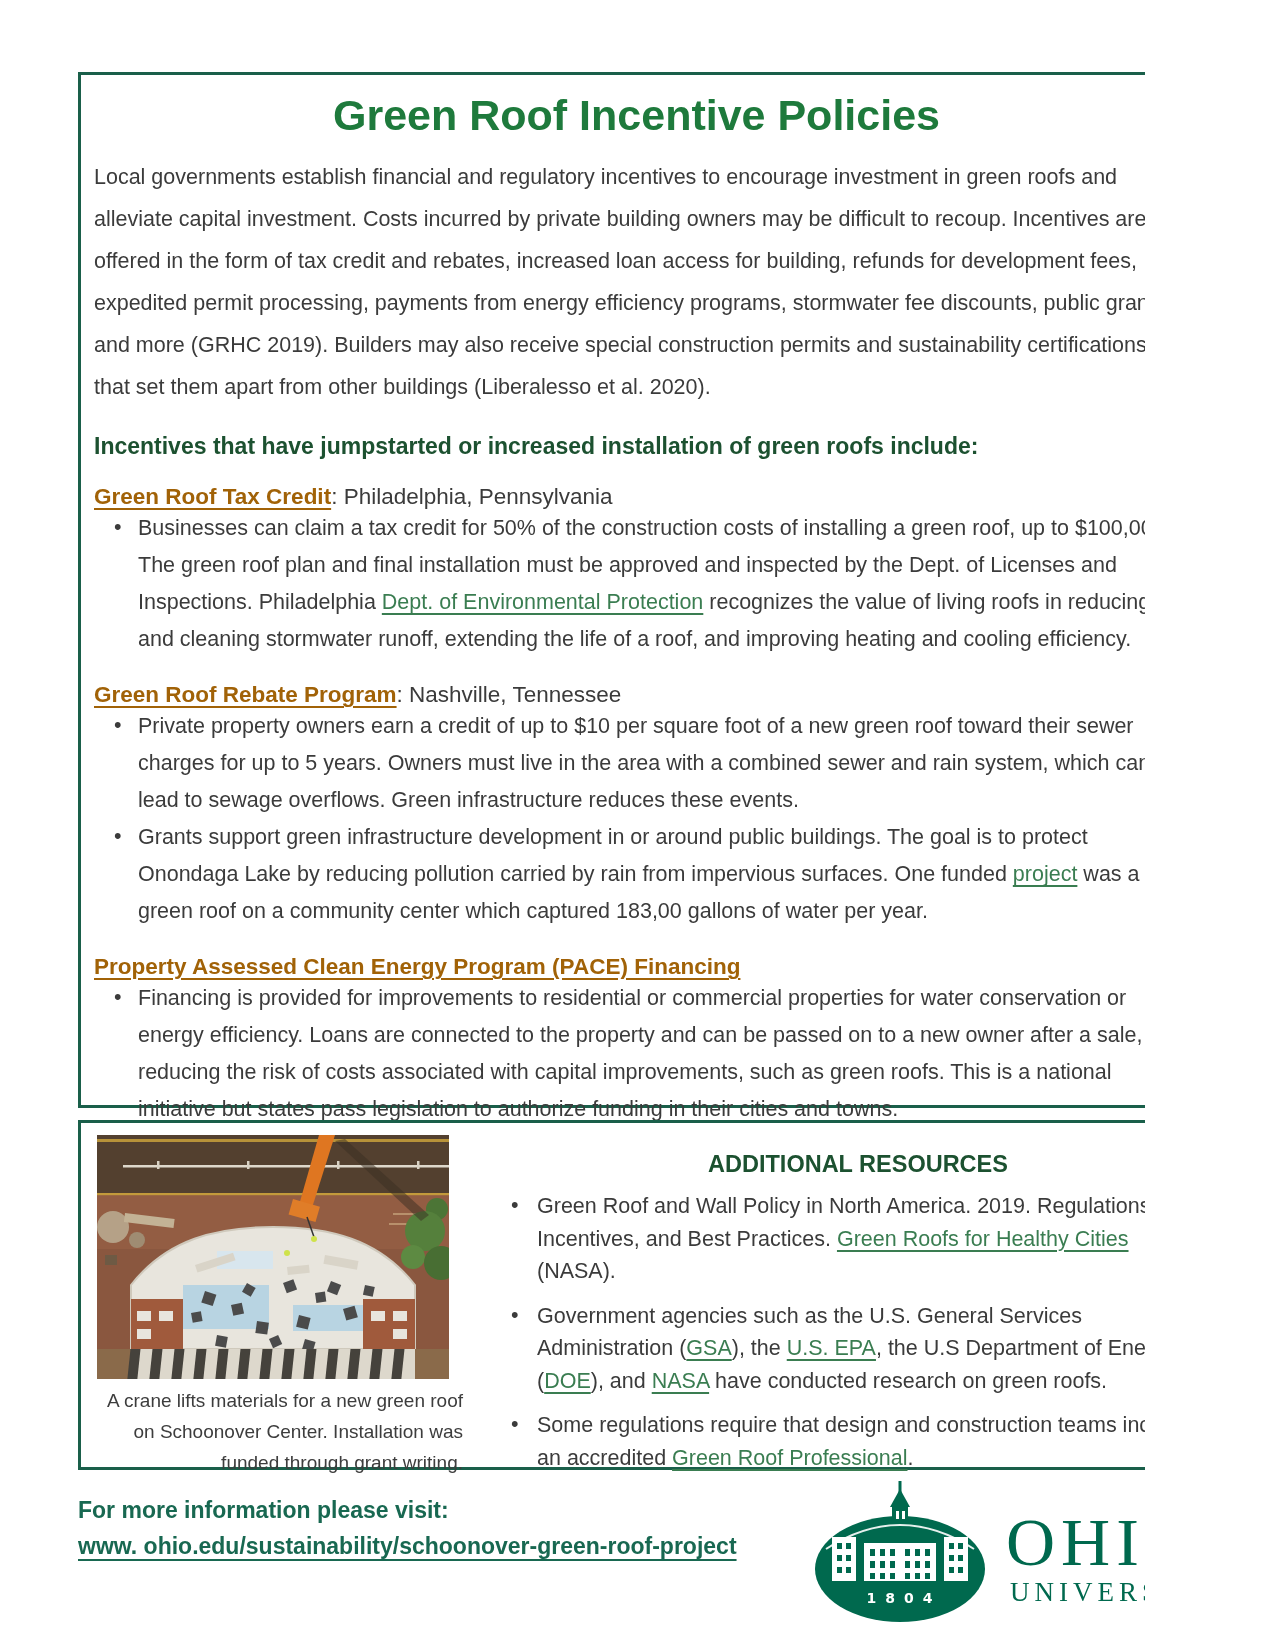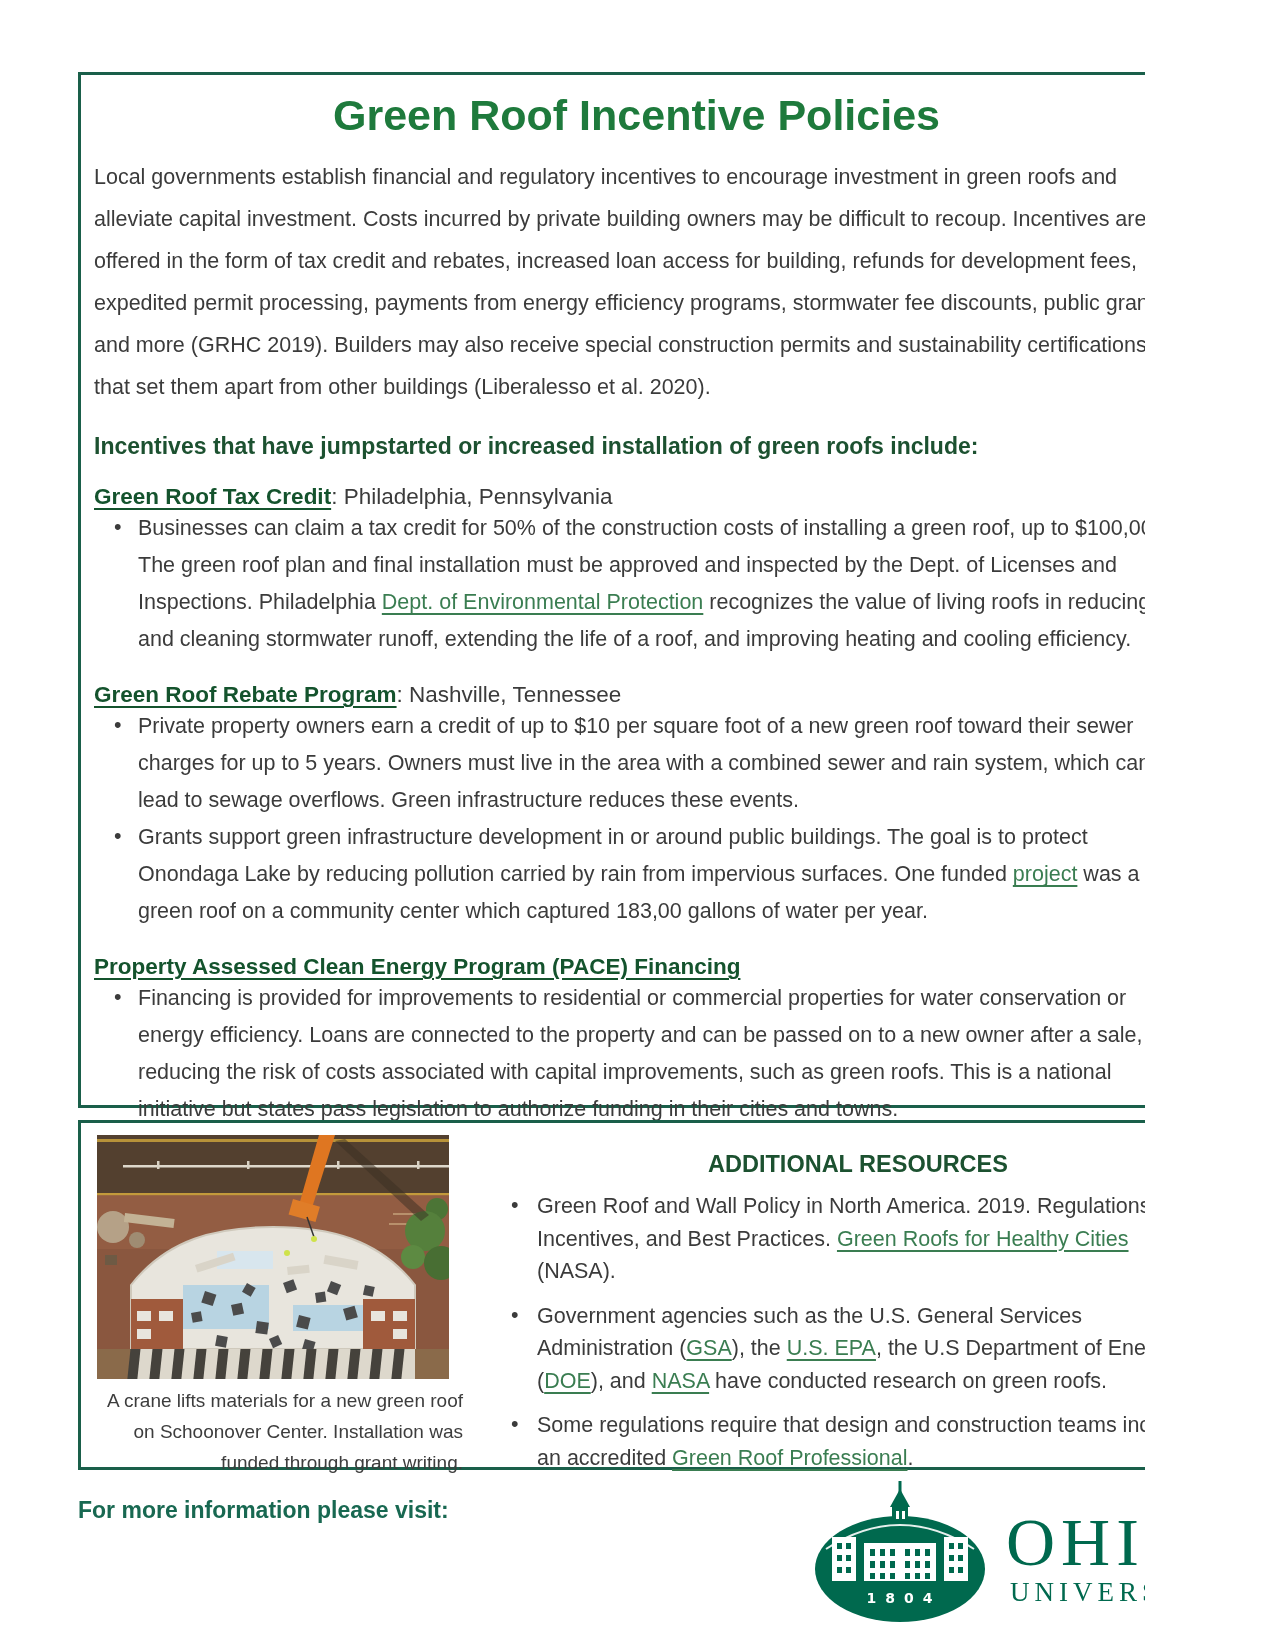--- a/index.html
+++ b/index.html
@@ -16,21 +16,21 @@
 
   h1.title {
     margin:12px 0 10px; text-align:center; color:#1e7a3c;
     font-size:43px; font-weight:bold;
   }
   p.intro { margin:16px 0 0; font-size:21.5px; line-height:42px; }
   h2.sub { margin:25px 0 0; color:#1c5130; font-size:23px; font-weight:bold; }
 
   .section h3 { margin:24px 0 0; font-size:22.5px; font-weight:bold; color:#3b3b3b; }
   .hlink {
-    color:#14532d; font-weight:bold; cursor:pointer;
+    color:#a16207; font-weight:bold; cursor:pointer;
     text-decoration:underline; text-decoration-thickness:2px; text-underline-offset:4px;
   }
   .loc { font-weight:normal; }
 
   .bullet {
     position:relative; padding-left:44px;
     font-size:21.5px; line-height:37px;
   }
   .bullet::before { content:"\2022"; position:absolute; left:20px; top:-1px; color:#3b3b3b; }
 
@@ -201,20 +201,21 @@
       <div class="bullet"><span>Green Roof and Wall Policy in North America. 2019. Regulations, Incentives, and Best Practices. </span><a class="ilink">Green Roofs for Healthy Cities</a><span> (NASA).</span></div>
 
       <div class="bullet"><span>Government agencies such as the U.S. General Services Administration (</span><a class="ilink">GSA</a><span>), the </span><a class="ilink">U.S. EPA</a><span>, the U.S Department of Energy (</span><a class="ilink">DOE</a><span>), and </span><a class="ilink">NASA</a><span> have conducted research on green roofs.</span></div>
 
       <div class="bullet"><span>Some regulations require that design and construction teams include an accredited </span><a class="ilink">Green Roof Professional</a><span>.</span></div>
     </div>
   </div>
 
   <div class="footer-left">
     <div class="footer-label">For more information please visit:</div>
+    <a class="footer-url">www. ohio.edu/sustainability/schoonover-green-roof-project</a>
   </div>
 
   <div class="logo">
     <svg width="392" height="158" viewBox="0 0 392 158">
 
       <g>
         <ellipse cx="88" cy="92" rx="85" ry="53" fill="#00694e"></ellipse>
         <path d="M14 72 Q 88 24 162 72" stroke="#ffffff" stroke-width="2" fill="none" opacity="0.9"></path>
 
         <line x1="88" y1="4" x2="88" y2="16" stroke="#00694e" stroke-width="3"></line>

